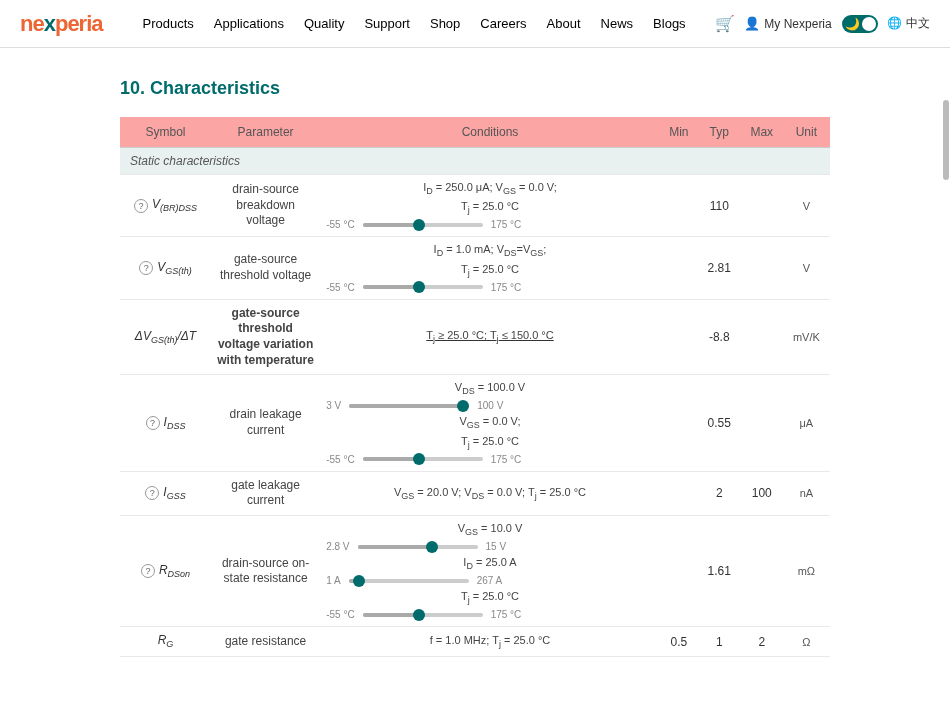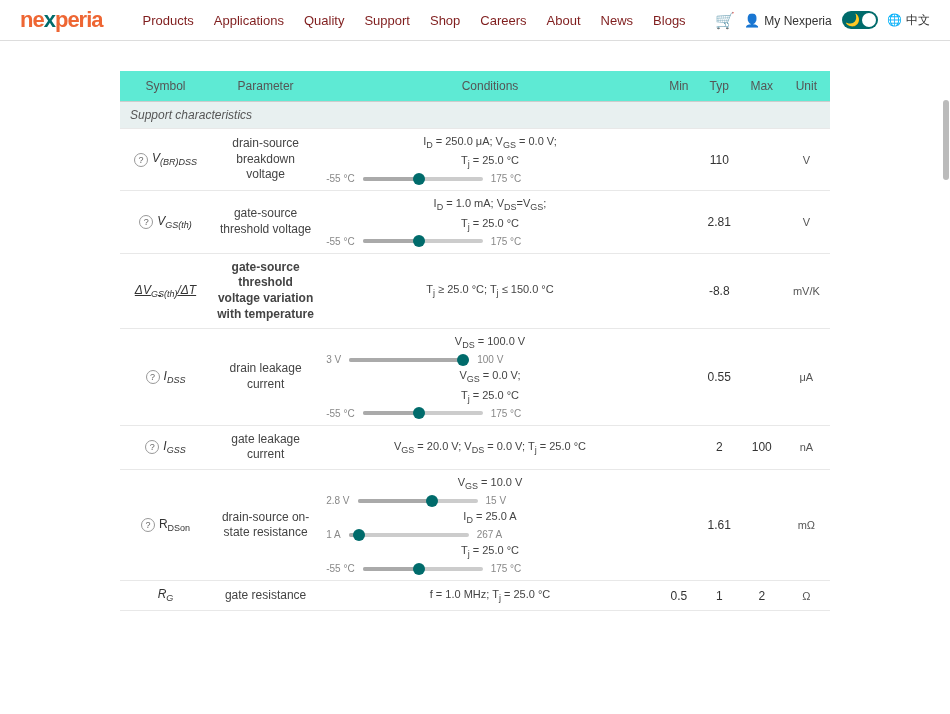--- a/index.html
+++ b/index.html
@@ -1,28 +1,28 @@
 <!DOCTYPE html>
 <html><head>
   <meta charset="utf-8">
   <style>
     * { box-sizing: border-box; margin: 0; padding: 0; }
     body { font-family: Arial, sans-serif; font-size: 13px; color: #333; background: #fff; }
 
     
     nav {
-      display: flex; align-items: center; height: 41px;
+      display: flex; align-items: center; height: 48px;
       border-bottom: 1px solid #ddd; padding: 0 20px;
       background: #fff;
     }
     .nav-logo { margin-right: 40px; }
     .nav-logo-text { font-size: 22px; font-weight: bold; color: #006b6b; letter-spacing: -1px; }
     .nav-logo-text span { color: #e63; }
     .nav-links { display: flex; gap: 20px; flex: 1; }
-    .nav-link { font-size: 13px; color: #7f1d1d; text-decoration: none; cursor: pointer; }
+    .nav-link { font-size: 13px; color: #000000; text-decoration: none; cursor: pointer; }
     .nav-right { display: flex; align-items: center; gap: 10px; margin-left: auto; }
     .nav-icon { font-size: 16px; color: #555; cursor: pointer; }
     .nav-my { font-size: 12px; color: #333; cursor: pointer; }
     .nav-toggle { background: #006b6b; border-radius: 10px; width: 36px; height: 18px; display: inline-flex; align-items: center; position: relative; cursor: pointer; }
     .nav-toggle-circle { width: 14px; height: 14px; background: #fff; border-radius: 50%; position: absolute; right: 2px; }
     .nav-moon { font-size: 12px; color: #fff; position: absolute; left: 4px; }
     .nav-lang { font-size: 12px; color: #333; cursor: pointer; }
 
     
     .main { padding: 30px 120px 20px 120px; }
@@ -30,21 +30,21 @@
 
     
     .char-table { width: 100%; border-collapse: collapse; font-size: 12px; }
     .char-table th {
       text-align: center; padding: 8px 6px; color: #555;
       border-bottom: 1px solid #ccc; font-weight: normal;
       font-size: 12px;
     }
     .char-table td { padding: 6px 6px; border-bottom: 1px solid #e8e8e8; vertical-align: middle; text-align: center; }
 
-    .header-row th { background: #5eead4; }
+    .header-row th { background: #fca5a5; }
     .section-header td {
       background: #e8f0f0; color: #555; font-style: italic;
       font-size: 12px; text-align: left; padding: 6px 10px;
     }
 
     .symbol-cell { display: flex; align-items: center; gap: 4px; justify-content: center; }
     .help-icon { width: 14px; height: 14px; border-radius: 50%; border: 1px solid #999; display: inline-flex; align-items: center; justify-content: center; font-size: 9px; color: #666; cursor: pointer; flex-shrink: 0; }
 
     .param-cell { text-align: center; color: #444; line-height: 1.3; }
 
@@ -95,37 +95,38 @@
       <span class="nav-moon">🌙</span>
       <div class="nav-toggle-circle"></div>
     </div>
     <span class="nav-lang">
       🌐 <span>中文</span>
     </span>
   </div>
 </nav>
 
 <div class="main">
+  <h2 class="section-title">10. Characteristics</h2>
 
   <table class="char-table">
     <thead>
       <tr class="header-row">
         <th>Symbol</th>
         <th>Parameter</th>
         <th>Conditions</th>
         <th>Min</th>
         <th>Typ</th>
         <th>Max</th>
         <th>Unit</th>
       </tr>
     </thead>
     <tbody id="table-body">
 
       <tr class="section-header">
-        <td colspan="7">Support characteristics</td>
+        <td colspan="7">Static characteristics</td>
       </tr>
     <tr>
           <td>
             <div class="symbol-cell">
               <span class="help-icon">?</span>
               <span style="font-size:12px;font-style:italic;">V<sub>(BR)DSS</sub></span>
             </div>
           </td>
           <td class="param-cell" style="max-width: 90px;"><span>drain-source breakdown voltage</span></td>
           <td style="min-width: 280px;">
@@ -170,25 +171,25 @@
             </div>
           </td>
           <td class="value-cell"></td>
           <td class="value-cell">2.81</td>
           <td class="value-cell"></td>
           <td class="unit-cell">V</td>
         </tr>
         <tr>
           <td>
             <div class="symbol-cell">
-              <span style="font-size:12px;font-style:italic;text-decoration:underline;">ΔV<sub>GS(th)</sub>/ΔT</span>
+              <span style="font-size:12px;font-style:italic;">ΔV<sub>GS(th)</sub>/ΔT</span>
             </div>
           </td>
           <td class="param-cell" style="max-width: 90px; font-weight: bold;"><span>gate-source threshold voltage variation with temperature</span></td>
-          <td style="min-width: 280px;">
+          <td style="min-width: 280px; text-decoration: underline;">
             <div class="condition-block">
               <div class="condition-line">T<sub>j</sub> ≥ 25.0 °C; T<sub>j</sub> ≤ 150.0 °C</div>
             </div>
           </td>
           <td class="value-cell"></td>
           <td class="value-cell">-8.8</td>
           <td class="value-cell"></td>
           <td class="unit-cell">mV/K</td>
         </tr>
         <tr>
@@ -242,21 +243,21 @@
           </td>
           <td class="value-cell"></td>
           <td class="value-cell">2</td>
           <td class="value-cell">100</td>
           <td class="unit-cell">nA</td>
         </tr>
         <tr>
           <td>
             <div class="symbol-cell">
               <span class="help-icon">?</span>
-              <span style="font-size:12px;">R<sub>DSon</sub></span>
+              <span style="font-size:12px;font-style:italic;">R<sub>DSon</sub></span>
             </div>
           </td>
           <td class="param-cell" style="max-width: 90px;"><span>drain-source on-state resistance</span></td>
           <td style="min-width: 280px;">
             <div class="condition-block">
               <div class="condition-line">V<sub>GS</sub> = 10.0 V</div>
     <div class="condition-slider-row">
       <span style="white-space:nowrap;">2.8 V</span>
       <div class="slider-track">
         <div class="slider-fill" style="width:62%;"></div>

